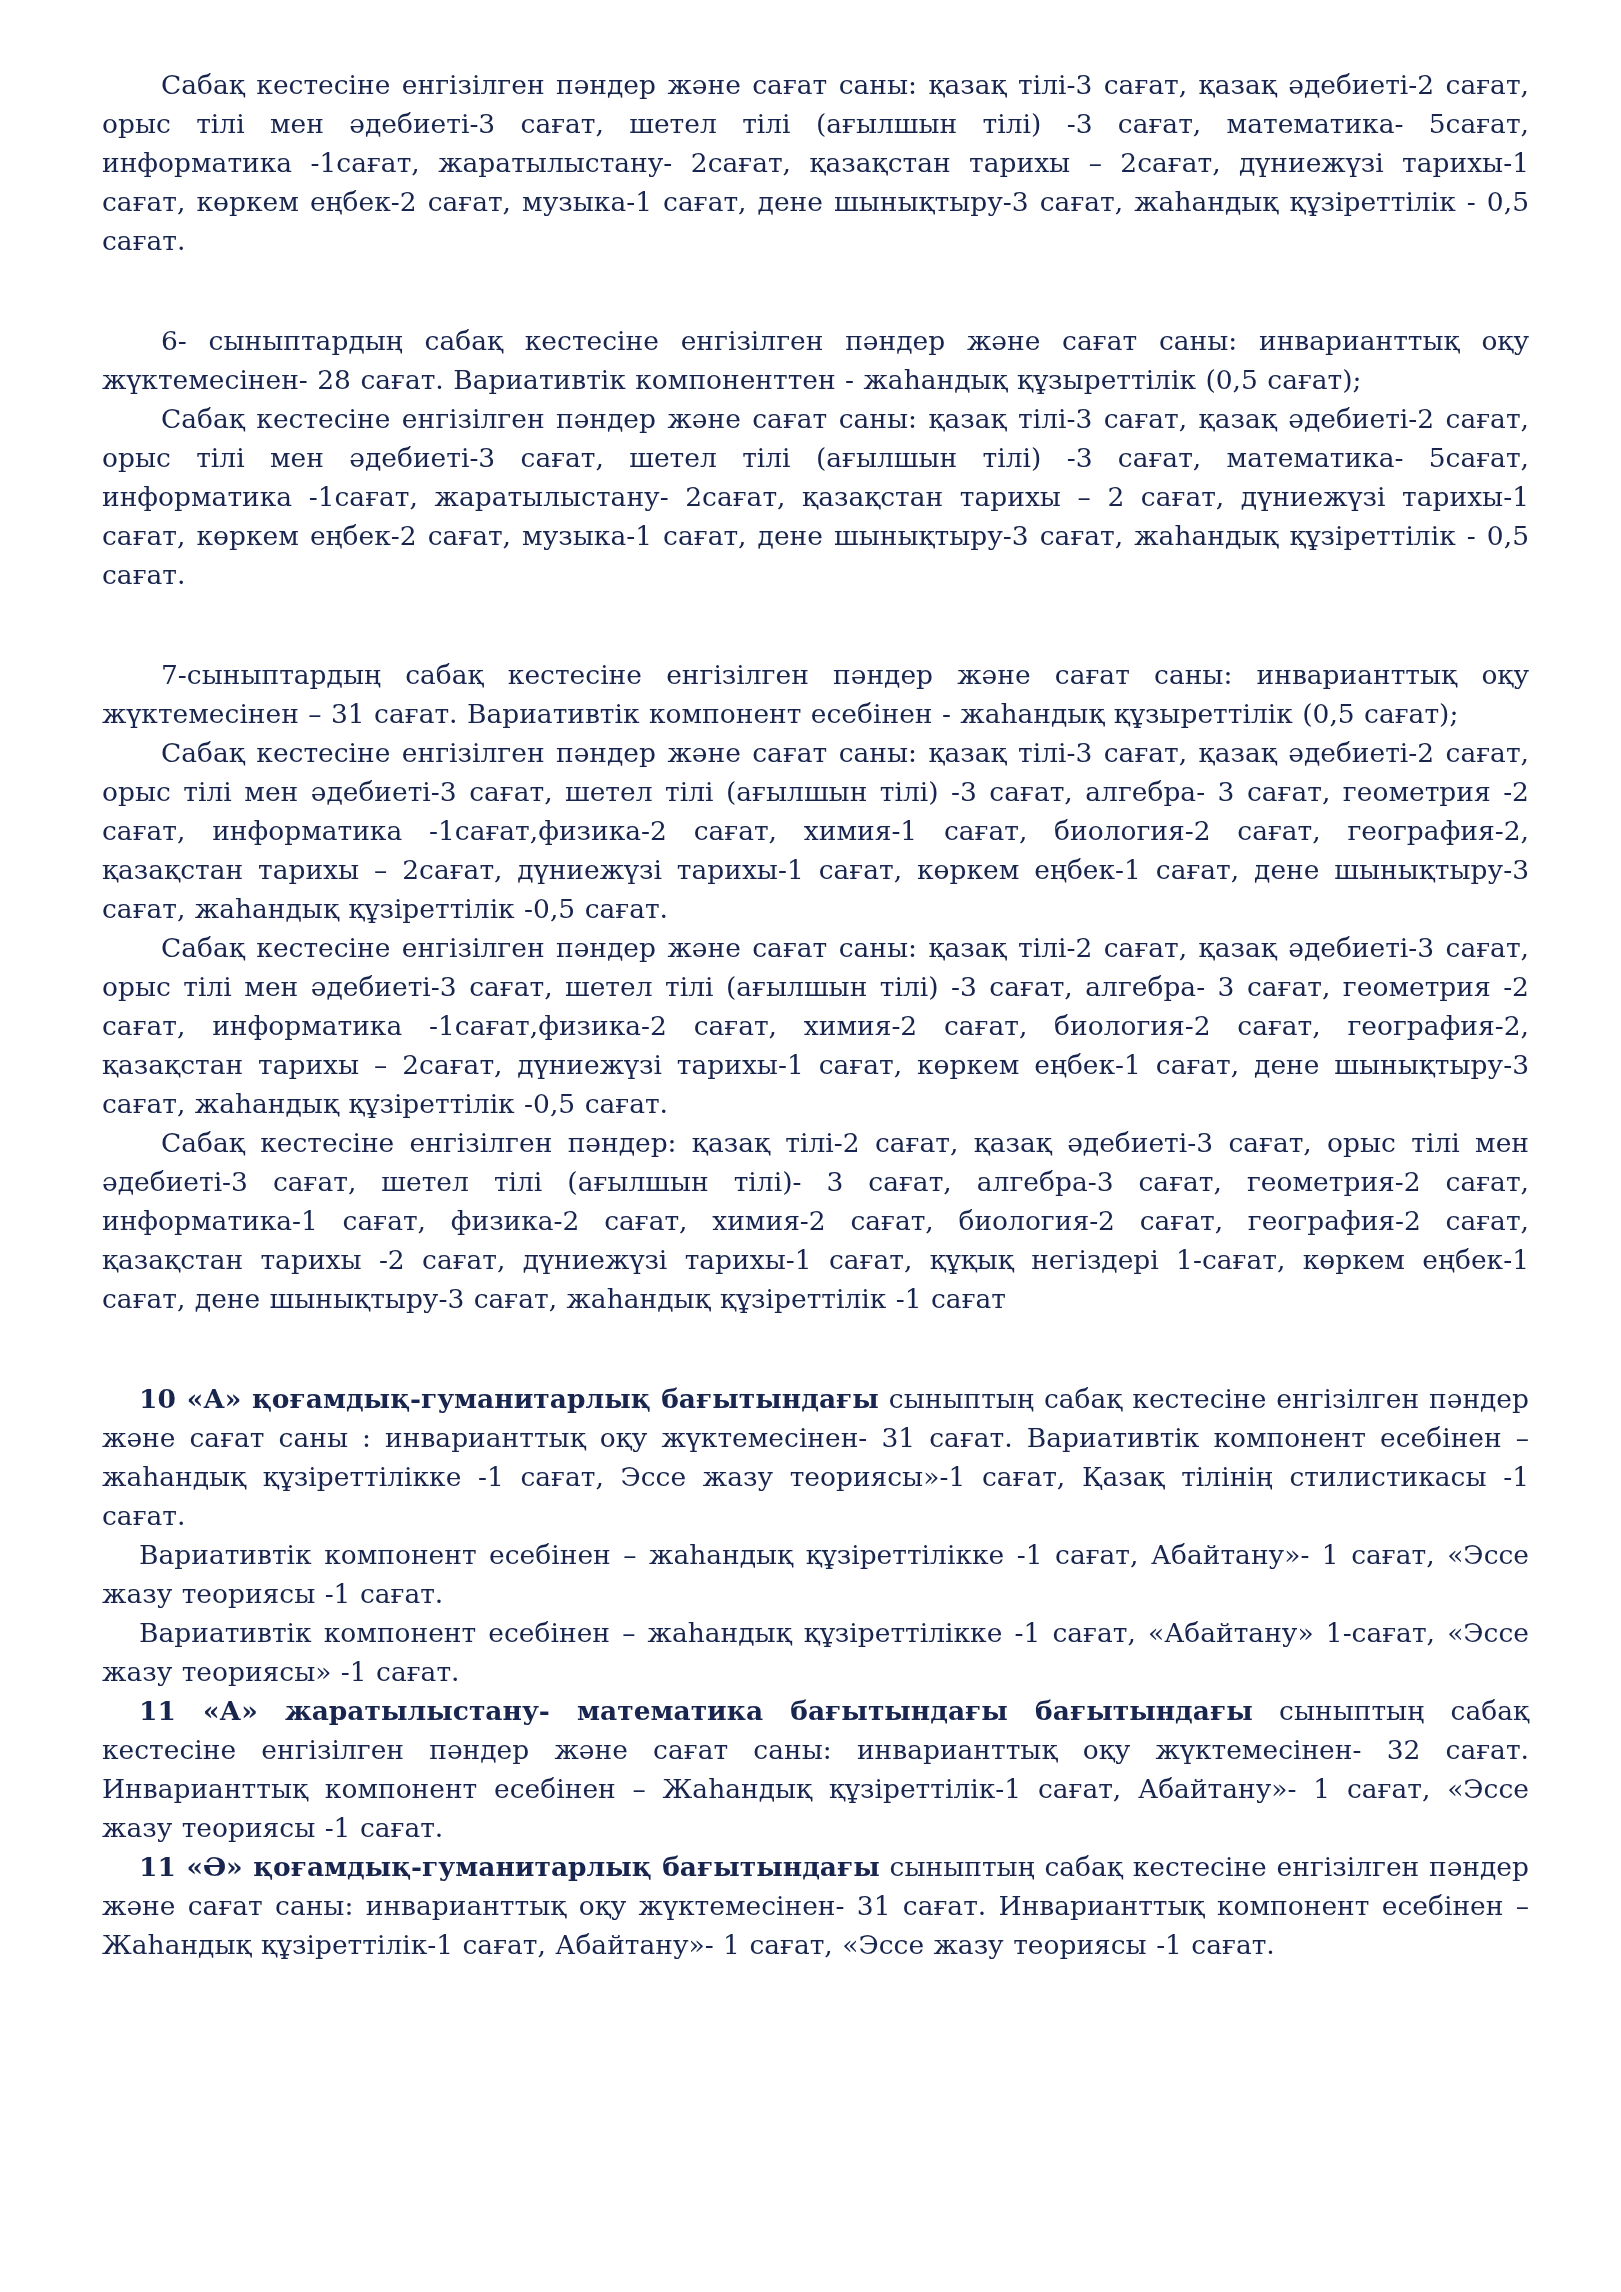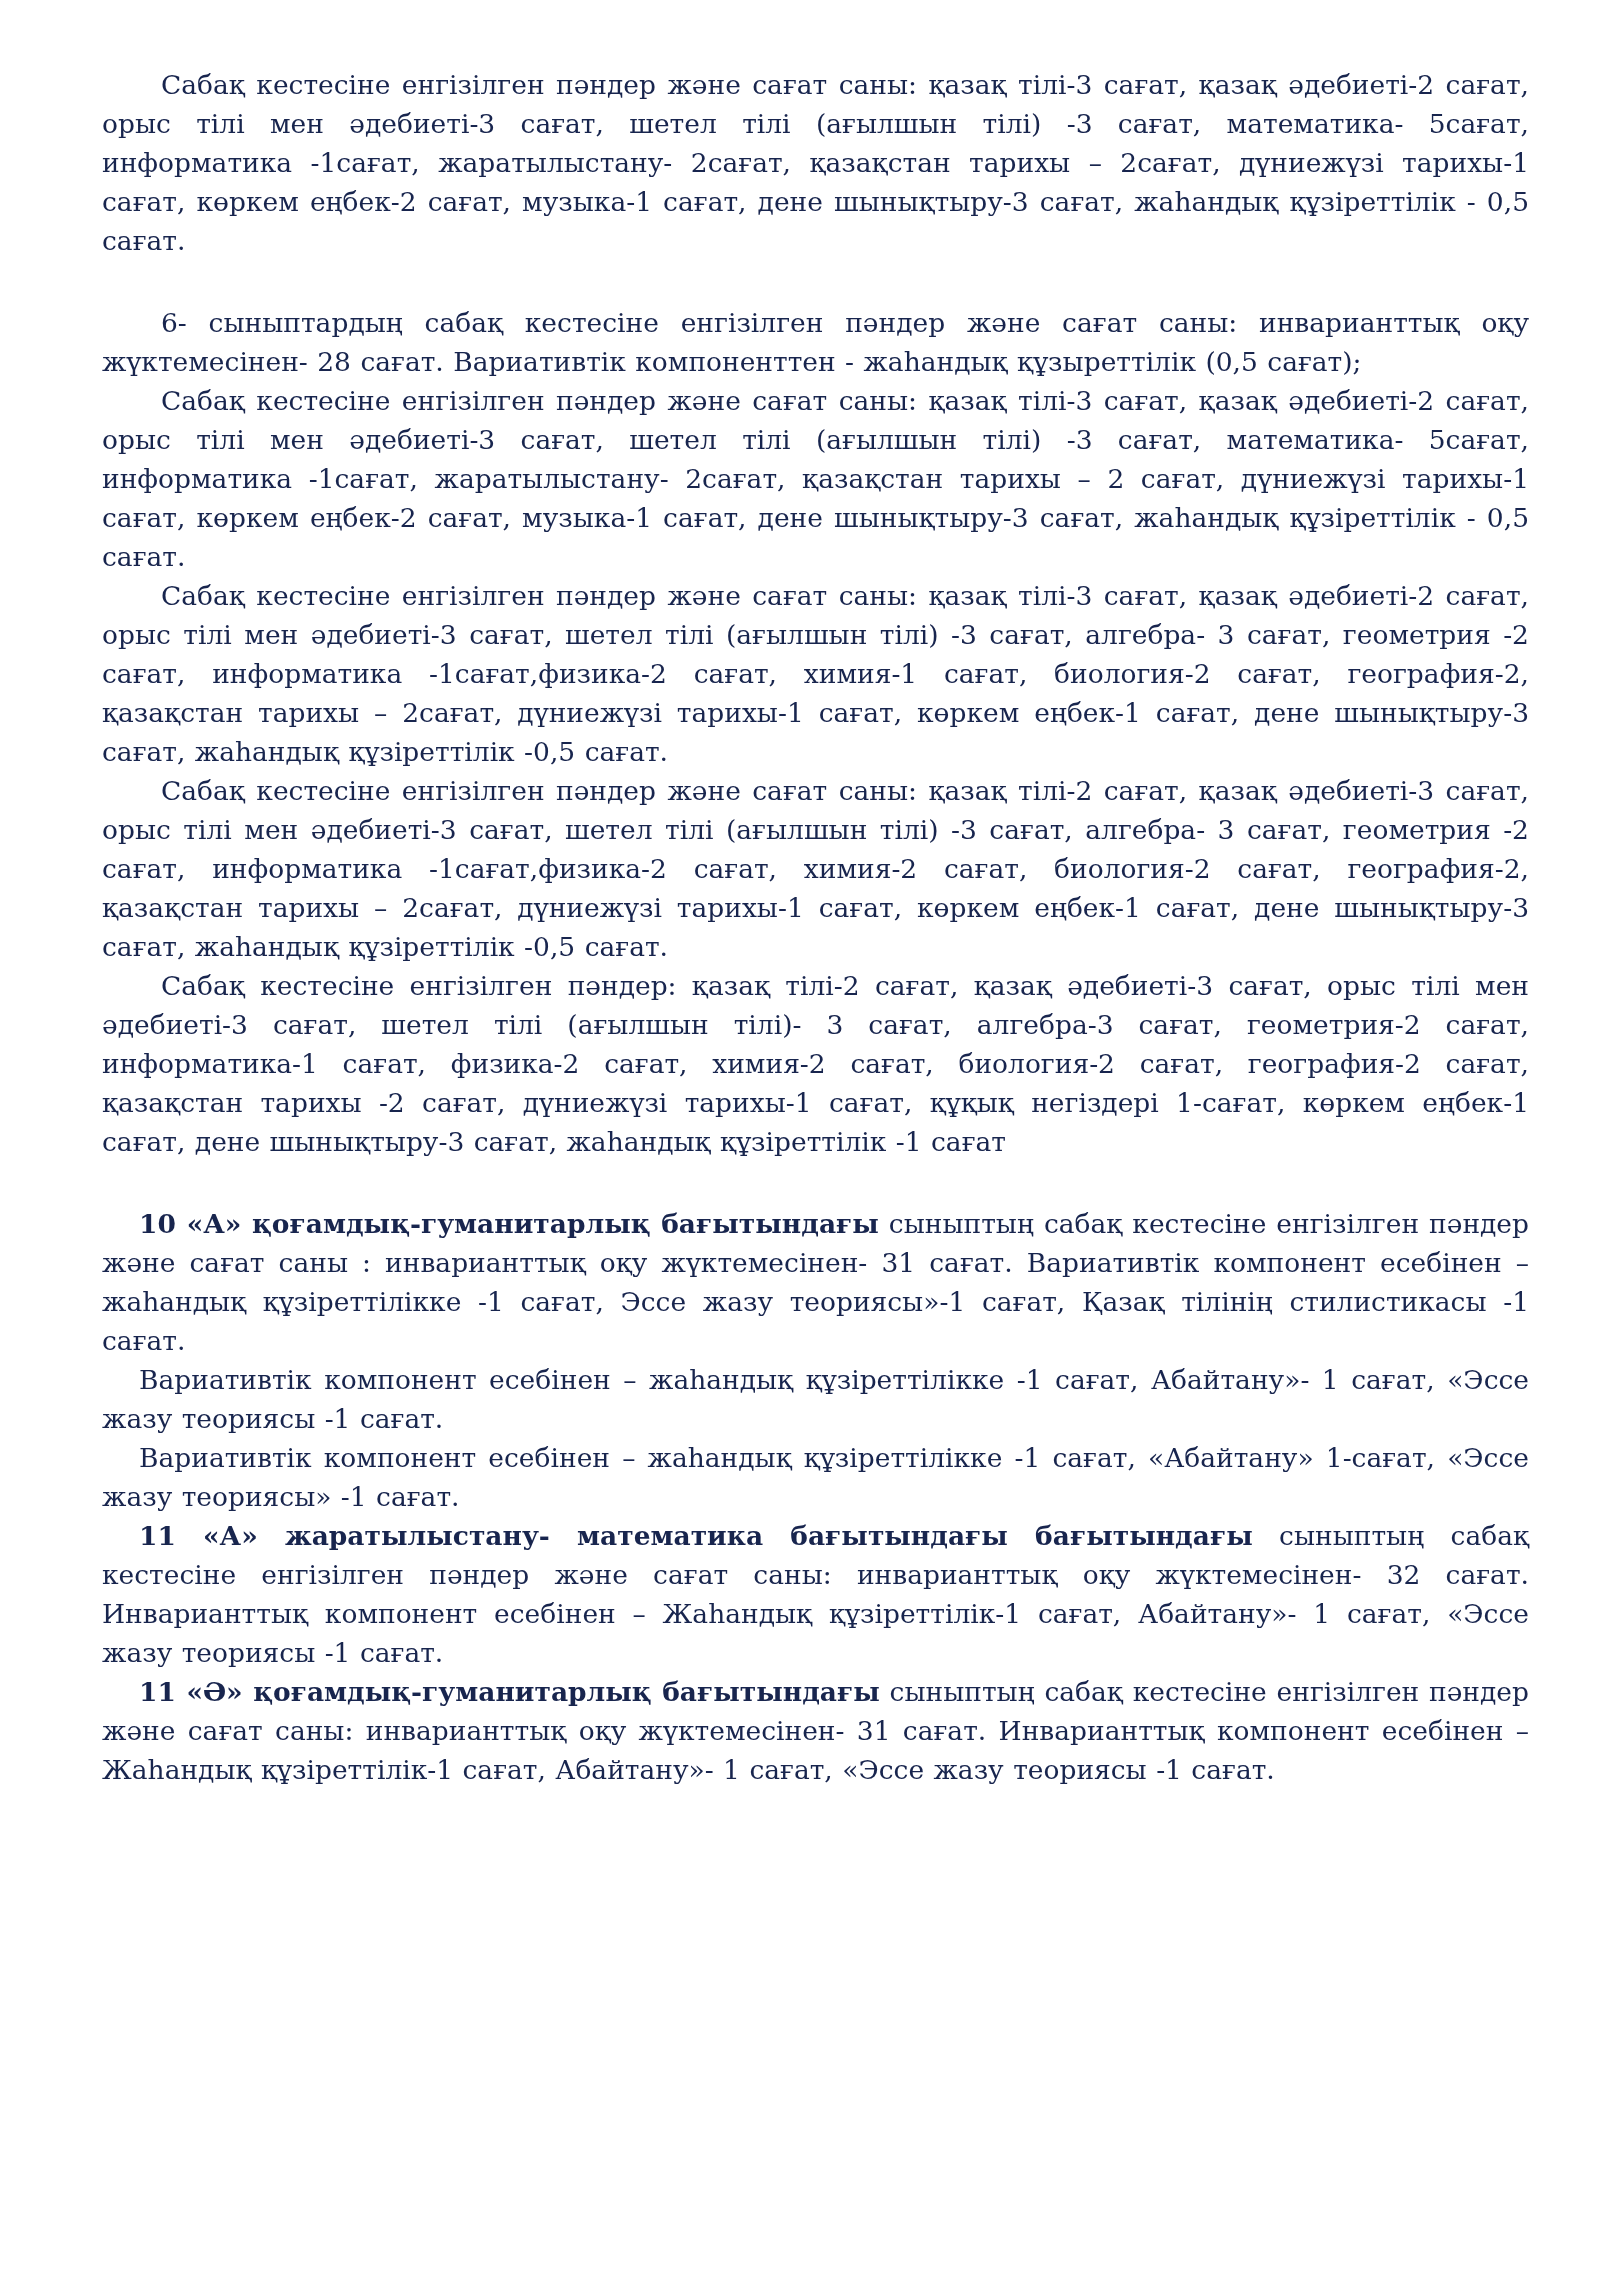--- a/index.html
+++ b/index.html
@@ -19,36 +19,37 @@
   }
   p.para{
     margin:0;
     font-size:26.5px;
     line-height:39px;
     text-align:justify;
     text-indent:59px;
     color:#18254e;
     word-spacing:1px;
   }
-  p.para.gap{margin-top:43px;}
+  p.para.gap{margin-top:61px;}
   p.para.num{text-indent:37px;}
   p.para b{font-weight:bold;}
 </style>
 </head>
 <body>
 
 <div class="page">
   <div class="doc">
 
     <p class="para"><b></b><span>Сабақ кестесіне енгізілген пәндер және сағат саны: қазақ тілі-3 сағат, қазақ әдебиеті-2 сағат, орыс тілі мен әдебиеті-3 сағат, шетел тілі (ағылшын тілі) -3 сағат, математика- 5сағат, информатика -1сағат, жаратылыстану- 2сағат, қазақстан тарихы – 2сағат, дүниежүзі  тарихы-1 сағат,  көркем еңбек-2 сағат, музыка-1 сағат, дене шынықтыру-3 сағат, жаһандық құзіреттілік - 0,5 сағат.</span></p>
 
     <p class="para gap"><b></b><span>6- сыныптардың сабақ кестесіне енгізілген пәндер және сағат саны: инварианттық оқу жүктемесінен- 28 сағат. Вариативтік компоненттен -  жаһандық құзыреттілік (0,5 сағат);</span></p>
 
     <p class="para"><b></b><span>Сабақ кестесіне енгізілген пәндер және сағат саны: қазақ тілі-3 сағат, қазақ әдебиеті-2 сағат, орыс тілі мен әдебиеті-3 сағат, шетел тілі (ағылшын тілі) -3 сағат, математика- 5сағат, информатика -1сағат, жаратылыстану- 2сағат, қазақстан тарихы – 2 сағат, дүниежүзі тарихы-1 сағат,  көркем еңбек-2 сағат, музыка-1 сағат, дене шынықтыру-3 сағат, жаһандық құзіреттілік - 0,5 сағат.</span></p>
 
+    <p class="para gap"><b></b><span>7-сыныптардың сабақ кестесіне енгізілген пәндер және сағат саны: инварианттық оқу жүктемесінен – 31 сағат. Вариативтік компонент есебінен  -  жаһандық құзыреттілік (0,5 сағат);</span></p>
 
     <p class="para"><b></b><span>Сабақ кестесіне енгізілген пәндер және сағат саны: қазақ тілі-3 сағат, қазақ әдебиеті-2 сағат, орыс тілі мен әдебиеті-3 сағат, шетел тілі (ағылшын тілі) -3 сағат, алгебра- 3 сағат, геометрия -2 сағат,   информатика -1сағат,физика-2 сағат, химия-1 сағат, биология-2 сағат, география-2,  қазақстан тарихы – 2сағат, дүниежүзі  тарихы-1 сағат,  көркем еңбек-1 сағат, дене шынықтыру-3 сағат, жаһандық құзіреттілік -0,5 сағат.</span></p>
 
 
     <p class="para"><b></b><span>Сабақ кестесіне енгізілген пәндер және сағат саны: қазақ тілі-2 сағат, қазақ әдебиеті-3 сағат, орыс тілі мен әдебиеті-3 сағат, шетел тілі (ағылшын тілі) -3 сағат, алгебра- 3 сағат, геометрия -2 сағат,   информатика -1сағат,физика-2 сағат, химия-2 сағат, биология-2 сағат, география-2,  қазақстан тарихы – 2сағат, дүниежүзі  тарихы-1 сағат,  көркем еңбек-1 сағат, дене шынықтыру-3 сағат, жаһандық құзіреттілік -0,5 сағат.</span></p>
 
 
     <p class="para"><b></b><span>Сабақ кестесіне енгізілген пәндер: қазақ тілі-2 сағат, қазақ әдебиеті-3 сағат, орыс тілі мен әдебиеті-3 сағат, шетел тілі (ағылшын тілі)- 3 сағат, алгебра-3 сағат, геометрия-2 сағат, информатика-1 сағат, физика-2 сағат, химия-2 сағат, биология-2 сағат, география-2 сағат, қазақстан тарихы -2 сағат, дүниежүзі  тарихы-1 сағат, құқық негіздері 1-сағат, көркем еңбек-1 сағат,  дене шынықтыру-3 сағат, жаһандық құзіреттілік -1 сағат</span></p>
 
     <p class="para gap num"><b>10 «А» қоғамдық-гуманитарлық бағытындағы</b><span> сыныптың сабақ кестесіне енгізілген пәндер және сағат саны : инварианттық оқу жүктемесінен- 31 сағат. Вариативтік компонент есебінен – жаһандық құзіреттілікке -1 сағат,   Эссе жазу теориясы»-1 сағат, Қазақ тілінің стилистикасы -1 сағат.</span></p>

